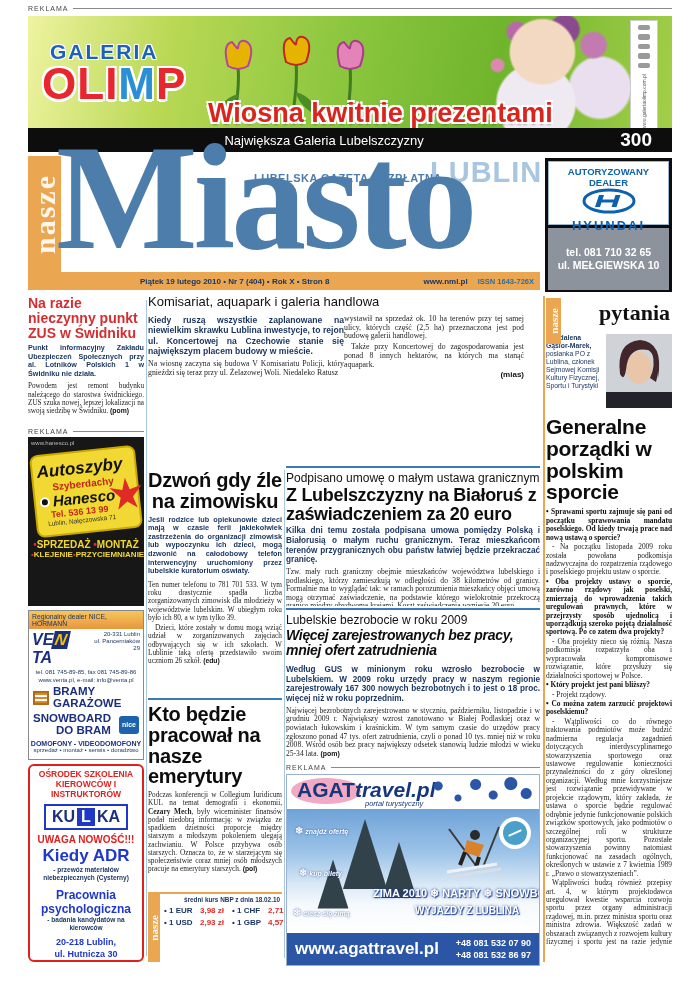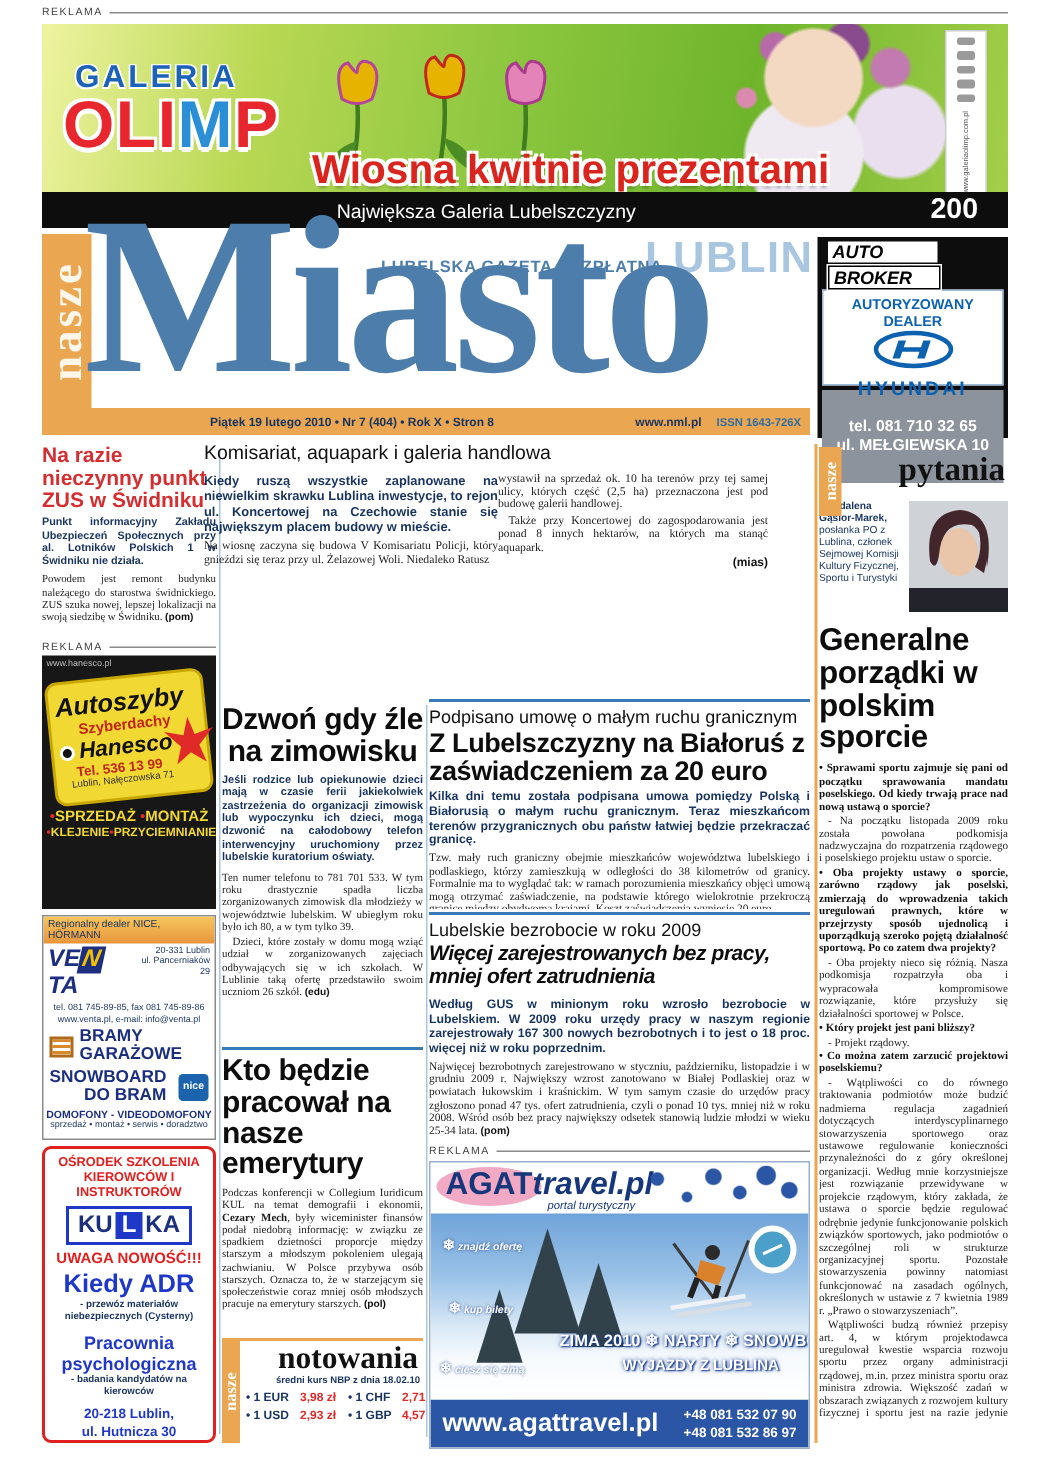--- a/index.html
+++ b/index.html
@@ -182,45 +182,41 @@
     <div class="banner-side">
       <span class="mini-logo"></span>
       <span class="mini-logo"></span>
       <span class="mini-logo"></span>
       <span class="mini-logo"></span>
       <span class="mini-logo"></span>
       <span class="side-url vtext">www.galeriaolimp.com.pl</span>
     </div>
     <div class="banner-bar">
       <span class="tag">Największa Galeria Lubelszczyzny</span>
-      <span class="num">200</span>
+      <span class="num">300</span>
     </div>
   </div>
 
   <div class="abs" style="left:28px;top:156px;width:644px;height:136px;">
     <div class="abs nasze-strip" style="left:0;top:0;width:33px;height:116px;">
       <span class="vtext">nasze</span>
     </div>
     <div class="miasto">Miasto</div>
     <div class="gazeta-sub">LUBELSKA GAZETA BEZPŁATNA</div>
     <div class="lublin">LUBLIN</div>
     <div class="date-strip">
       <span class="dl">Piątek 19 lutego 2010 • Nr 7 (404) • Rok X • Stron 8</span>
       <span class="dr">
         <span class="www">www.nml.pl</span>
         <span class="issn">ISSN 1643-726X</span>
       </span>
     </div>
   </div>
 
   <div class="abs hyu" style="left:545px;top:158px;width:127px;height:134px;">
-    <div class="hyu-logo">
-      <span class="l1">AUTO</span>
-      <span class="l2">BROKER</span>
-    </div>
     <div class="hyu-body">
       <div class="hyu-dealer">AUTORYZOWANY DEALER</div>
       <svg width="56" height="26" viewBox="0 0 56 26">
         <ellipse cx="28" cy="13" rx="25" ry="11" fill="none" stroke="#0d62b0" stroke-width="3"></ellipse>
         <path d="M18 7 L23 7 L21.5 11.5 L33 11.5 L34.5 7 L39.5 7 L35.5 19 L30.5 19 L32 14.5 L20.5 14.5 L19 19 L14 19 Z" fill="#0d62b0"></path>
       </svg>
       <div class="hyu-brand">HYUNDAI</div>
     </div>
     <div class="hyu-foot">
       <div>tel. 081 710 32 65</div>
@@ -292,21 +288,21 @@
     <div class="kul-notice">UWAGA NOWOŚĆ!!!</div>
     <div class="kul-course">Kiedy ADR</div>
     <div class="kul-sub">- przewóz materiałów niebezpiecznych (Cysterny)</div>
     <div class="kul-lab">Pracownia psychologiczna</div>
     <div class="kul-sub">- badania kandydatów na kierowców</div>
     <div class="kul-addr"><span>20-218 Lublin,</span><br><span>ul. Hutnicza 30</span></div>
     <div class="kul-tel">tel. 081 749-60-90</div>
     
   </div>
 
-  <div class="abs" style="left:136px;top:294px;width:392px;height:172px;overflow:hidden;">
+  <div class="abs" style="left:148px;top:294px;width:392px;height:172px;overflow:hidden;">
     <div class="art-kicker" style="font-size:13px;margin-bottom:2px;">Komisariat, aquapark i galeria handlowa</div>
     <div style="display:flex;margin-top:6px;">
       <div style="width:196px;">
         <div class="lead" style="font-size:8.6px;line-height:1.2;margin-bottom:4px;">Kiedy ruszą wszystkie zaplanowane na niewielkim skrawku Lublina inwestycje, to rejon ul. Koncertowej na Czechowie stanie się największym placem budowy w mieście.</div>
         <div class="bodyt" style="font-size:7.8px;line-height:1.12;">
             <p class="noind">Na wiosnę zaczyna się budowa V Komisariatu Policji, który gnieździ się teraz przy ul. Żelazowej Woli. Niedaleko Ratusz</p>
           </div>
       </div>
       <div style="width:180px;">
         <div class="bodyt" style="font-size:7.8px;line-height:1.12;">
@@ -334,38 +330,37 @@
     <div class="bodyt" style="font-size:7.3px;line-height:1.13;">
       <p class="noind"><span>Podczas konferencji w Collegium Iuridicum KUL na temat demografii i ekonomii, </span><b>Cezary Mech</b><span>, były wiceminister finansów podał niedobrą informację: w związku ze spadkiem dzietności proporcje między starszym a młodszym pokoleniem ulegają zachwianiu. W Polsce przybywa osób starszych. Oznacza to, że w starzejącym się społeczeństwie coraz mniej osób młodszych pracuje na emerytury starszych.</span> <span class="sig" style="font-size:6.8px;">(pol)</span></p>
     </div>
   </div>
 
   <div class="abs noto" style="left:148px;top:892px;width:134px;height:68px;">
     <div class="noto-tab">
         <span class="vtext">nasze</span>
       </div>
     <div class="noto-main">
-      <div class="noto-title">notowania</div>
       <div class="noto-sub">średni kurs NBP z dnia 18.02.10</div>
       <div class="noto-grid">
         <span class="lab">• 1 EUR</span>
         <span class="val">3,98 zł</span>
         <span class="lab">• 1 CHF</span>
         <span class="val">2,71 zł</span>
         <span class="lab">• 1 USD</span>
         <span class="val">2,93 zł</span>
         <span class="lab">• 1 GBP</span>
         <span class="val">4,57 zł</span>
       </div>
     </div>
   </div>
 
   <div class="abs divider" style="left:286px;top:466px;width:254px;"></div>
   <div class="abs" style="left:286px;top:471px;width:254px;height:135px;overflow:hidden;">
-    <div class="art-kicker" style="font-size:12px;margin-bottom:1px;">Podpisano umowę o małym ruchu granicznym</div>
+    <div class="art-kicker" style="font-size:12px;margin-bottom:1px;">Podpisano umowę o małym ustawa granicznym</div>
     <div class="art-hl" style="font-size:18px;margin-bottom:3px;">Z Lubelszczyzny na Białoruś z zaświadczeniem za 20 euro</div>
     <div class="lead" style="font-size:8.2px;line-height:1.18;margin-bottom:3px;">Kilka dni temu została podpisana umowa pomiędzy Polską i Białorusią o małym ruchu granicznym. Teraz mieszkańcom terenów przygranicznych obu państw łatwiej będzie przekraczać granicę.</div>
     <div class="bodyt" style="font-size:7.6px;line-height:1.13;">
       <p class="noind">Tzw. mały ruch graniczny obejmie mieszkańców województwa lubelskiego i podlaskiego, którzy zamieszkują w odległości do 38 kilometrów od granicy. Formalnie ma to wyglądać tak: w ramach porozumienia mieszkańcy objęci umową mogą otrzymać zaświadczenie, na podstawie którego wielokrotnie przekroczą granicę między obydwoma krajami. Koszt zaświadczenia wyniesie 20 euro.</p>
 
     </div>
   </div>
 
   <div class="abs divider" style="left:286px;top:608px;width:254px;"></div>
   <div class="abs" style="left:286px;top:613px;width:254px;height:150px;overflow:hidden;">

